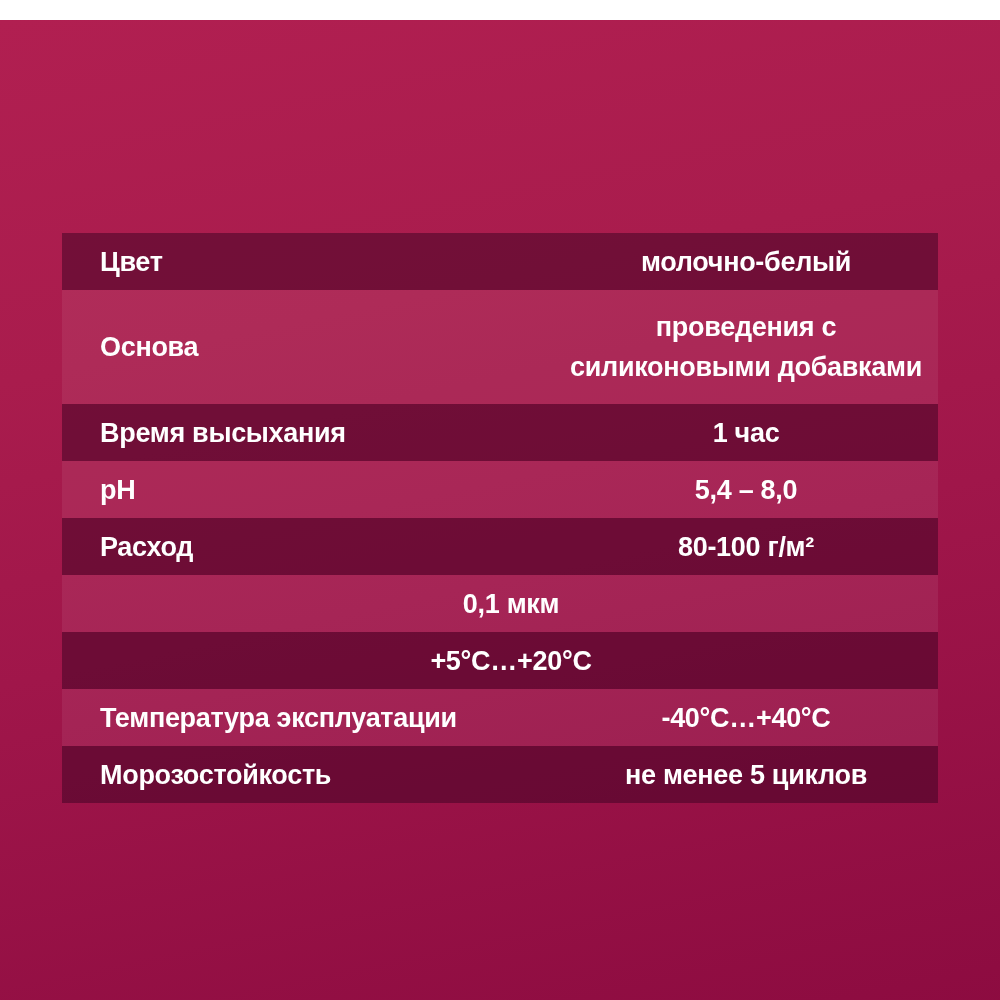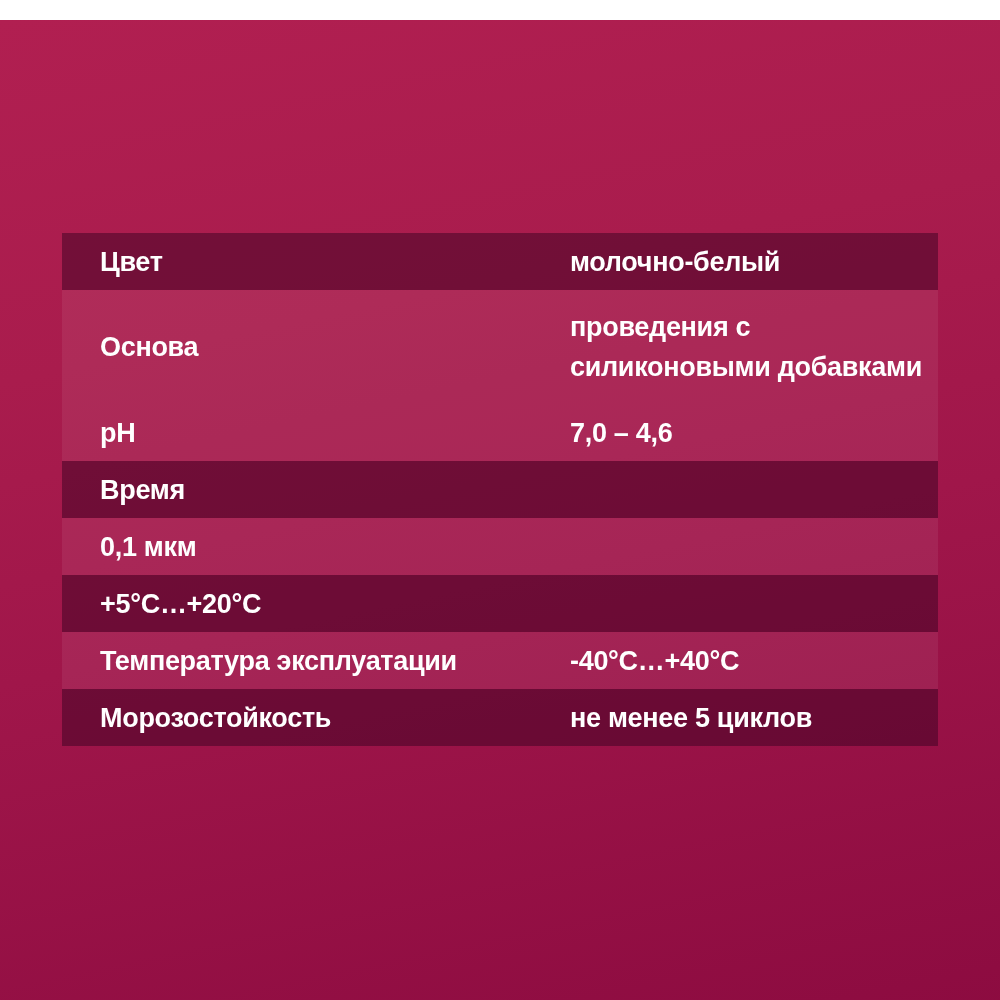--- a/index.html
+++ b/index.html
@@ -36,47 +36,53 @@
     letter-spacing: -0.3px;
     line-height: 40px;
   }
   .label {
     flex: 0 0 470px;
     width: 470px;
   }
   .value {
     flex: 1 1 auto;
     white-space: pre-line;
+    text-align: center;
   }
 </style>
 </head>
 <body>
 
 <div class="page">
   <div class="spec-table">
 
     <div class="row dark">
       <div class="cell label">Цвет</div>
       <div class="cell value">молочно-белый</div>
     </div>
 
     <div class="row light tall">
       <div class="cell label">Основа</div>
       <div class="cell value">проведения с
 силиконовыми добавками</div>
     </div>
 
+    <div class="row dark">
+      <div class="cell label">Время высыхания</div>
+      <div class="cell value">1 час</div>
+    </div>
 
     <div class="row light">
       <div class="cell label">pH</div>
-      <div class="cell value">7,0 – 4,6</div>
+      <div class="cell value">5,4 – 8,0</div>
     </div>
 
     <div class="row dark">
-      <div class="cell label">Время</div>
+      <div class="cell label">Расход</div>
+      <div class="cell value">80-100 г/м²</div>
     </div>
 
     <div class="row light">
       <div class="cell value">0,1 мкм</div>
     </div>
 
     <div class="row dark">
       <div class="cell value">+5°C…+20°C</div>
     </div>
 

